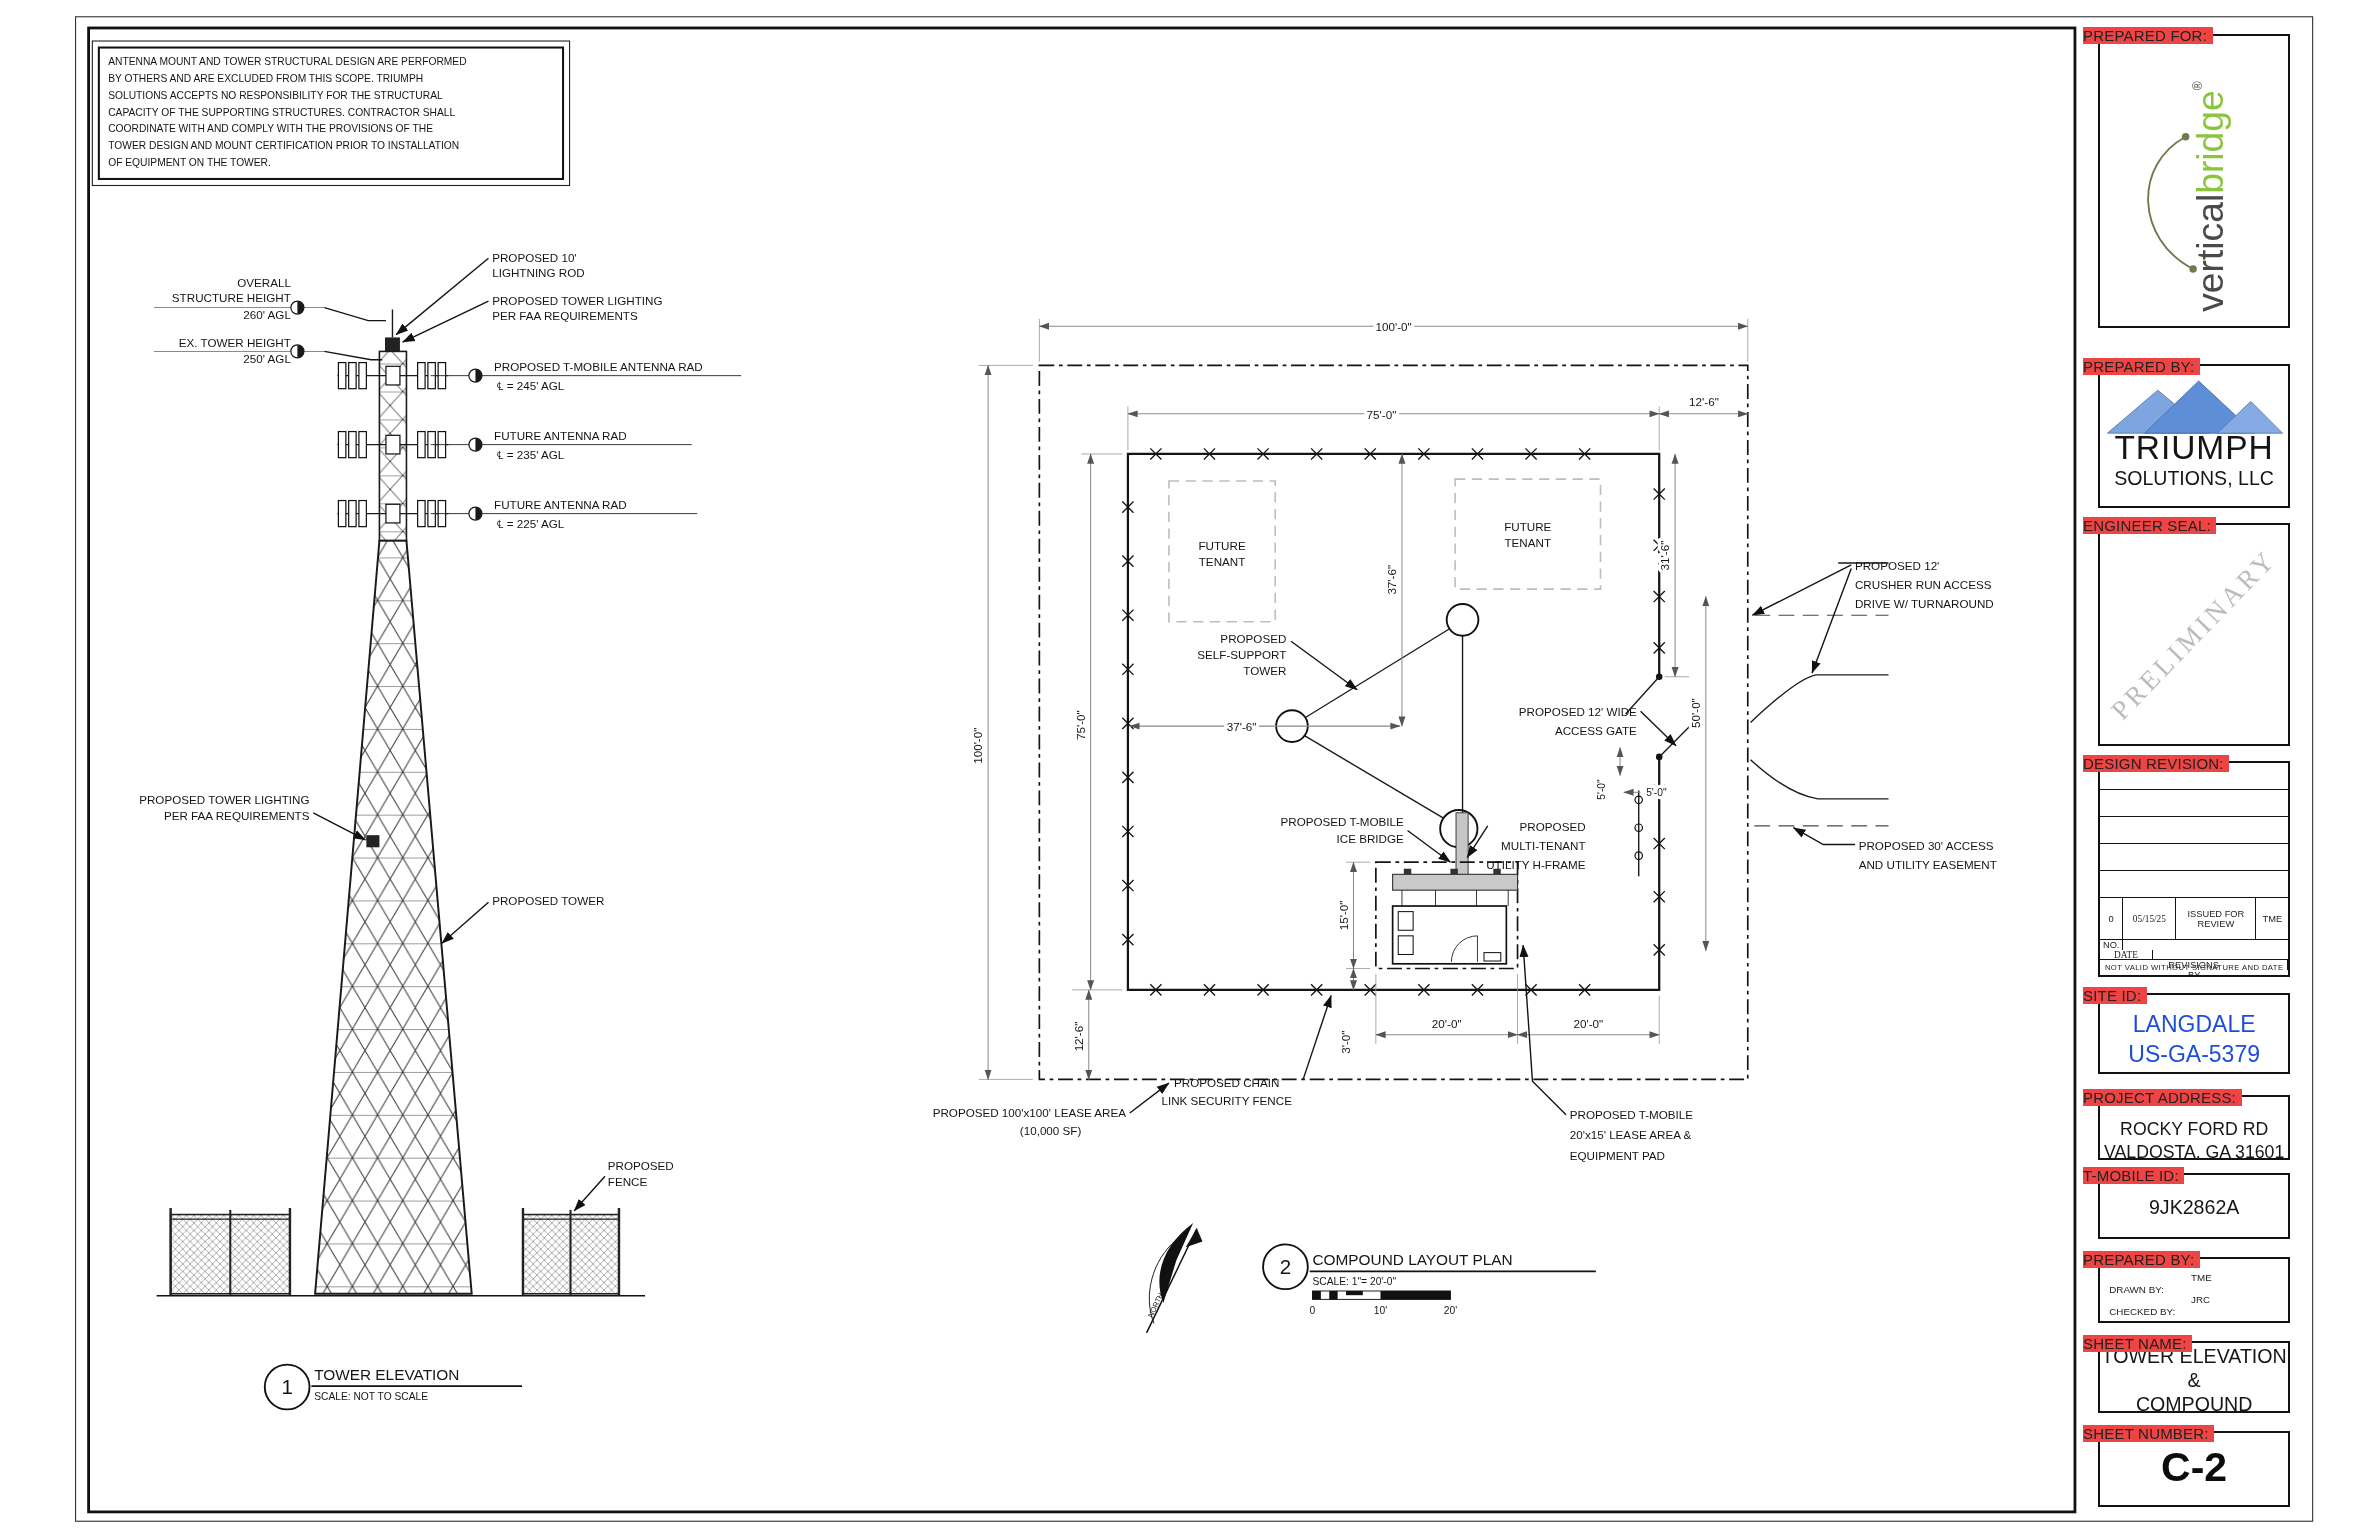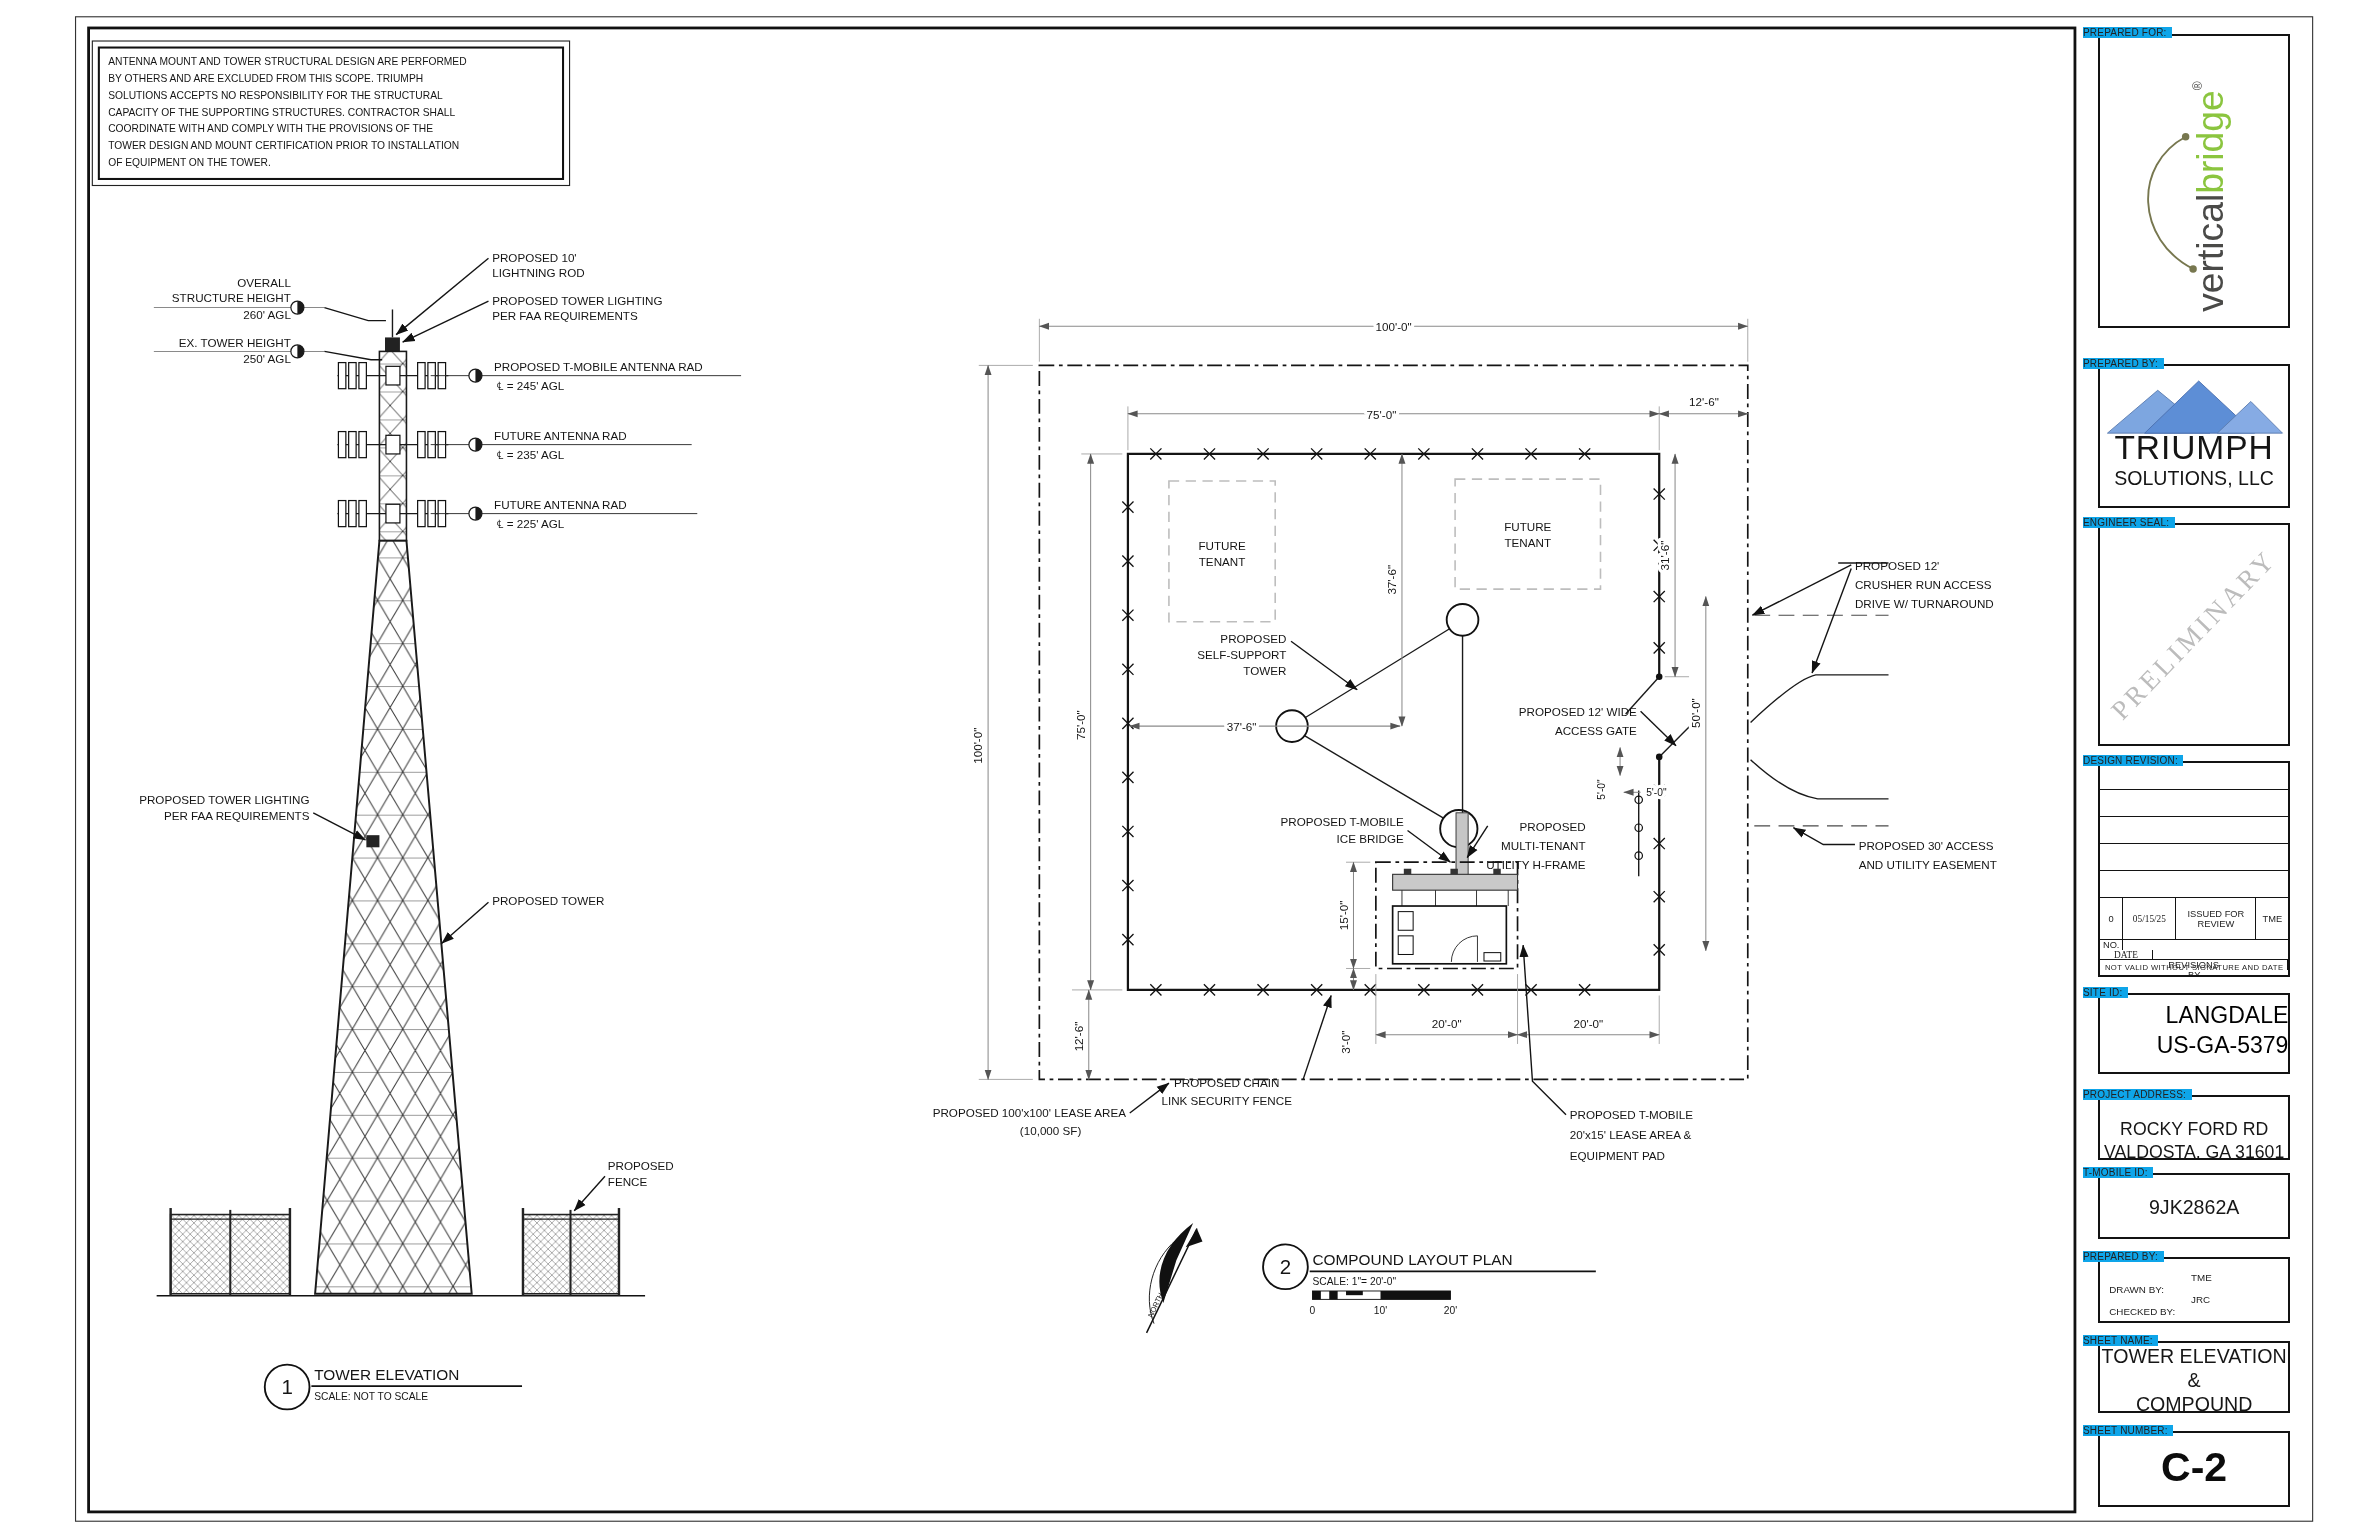--- a/index.html
+++ b/index.html
@@ -15,24 +15,24 @@
   .ldr{stroke:#141414;stroke-width:1.5;fill:none;}
   .hv{stroke:#141414;stroke-width:2.4;fill:none;}
   .md{stroke:#1a1a1a;stroke-width:1.5;fill:none;}
   .tn{stroke:#2a2a2a;stroke-width:1;fill:none;}
   .lease{stroke:#141414;stroke-width:1.8;fill:none;stroke-dasharray:16 5 4 5;}
   .fdash{stroke:#bdbdbd;stroke-width:1.7;fill:none;stroke-dasharray:11 7;}
   .cdash{stroke:#4a4a4a;stroke-width:1.2;fill:none;stroke-dasharray:17 9;}
   
   .tbs{position:absolute;left:2098px;width:196px;}
   .tbx{position:absolute;top:11.2px;left:0;right:3.7px;bottom:0;border:2.8px solid #131313;background:#fff;overflow:hidden;}
-  .tbl{position:absolute;top:4.7px;left:-15px;z-index:2;background:#0ea5e9;font-size:10px;color:#222;
+  .tbl{position:absolute;top:4.7px;left:-15px;z-index:2;background:#ef4444;font-size:15px;color:#222;
        padding-right:5.6px;letter-spacing:0.2px;white-space:nowrap;}
   .ctr{text-align:center;}
-  .site{font-size:23px;color:#000000;line-height:30px;padding-top:5px;text-align:right;}
+  .site{font-size:23px;color:#1d4ed8;line-height:30px;padding-top:14px;}
   .addr{font-size:17.7px;color:#161616;line-height:23px;padding-top:21px;}
   .tmo{font-size:19.6px;color:#161616;padding-top:20.5px;}
   .shname{font-size:19.6px;color:#161616;line-height:24px;padding-top:1px;}
   .shnum{font-size:41px;font-weight:bold;color:#0c0c0c;padding-top:11.2px;}
   .drow{position:absolute;left:9.3px;font-size:9.8px;color:#222;margin-top:12px;}
   .dval{position:absolute;left:91px;font-size:9.8px;color:#222;}
   .prelim{position:absolute;left:50%;top:50%;transform:translate(-50%,-50%) rotate(-46deg);
           font-family:"Liberation Serif",serif;font-size:27px;letter-spacing:3.7px;color:#bcbcbc;white-space:nowrap;}
   .rev-empty{height:26px;border-bottom:1.9px solid #131313;}
   .revflex{display:flex;align-items:center;text-align:center;font-size:9.3px;color:#222;}

